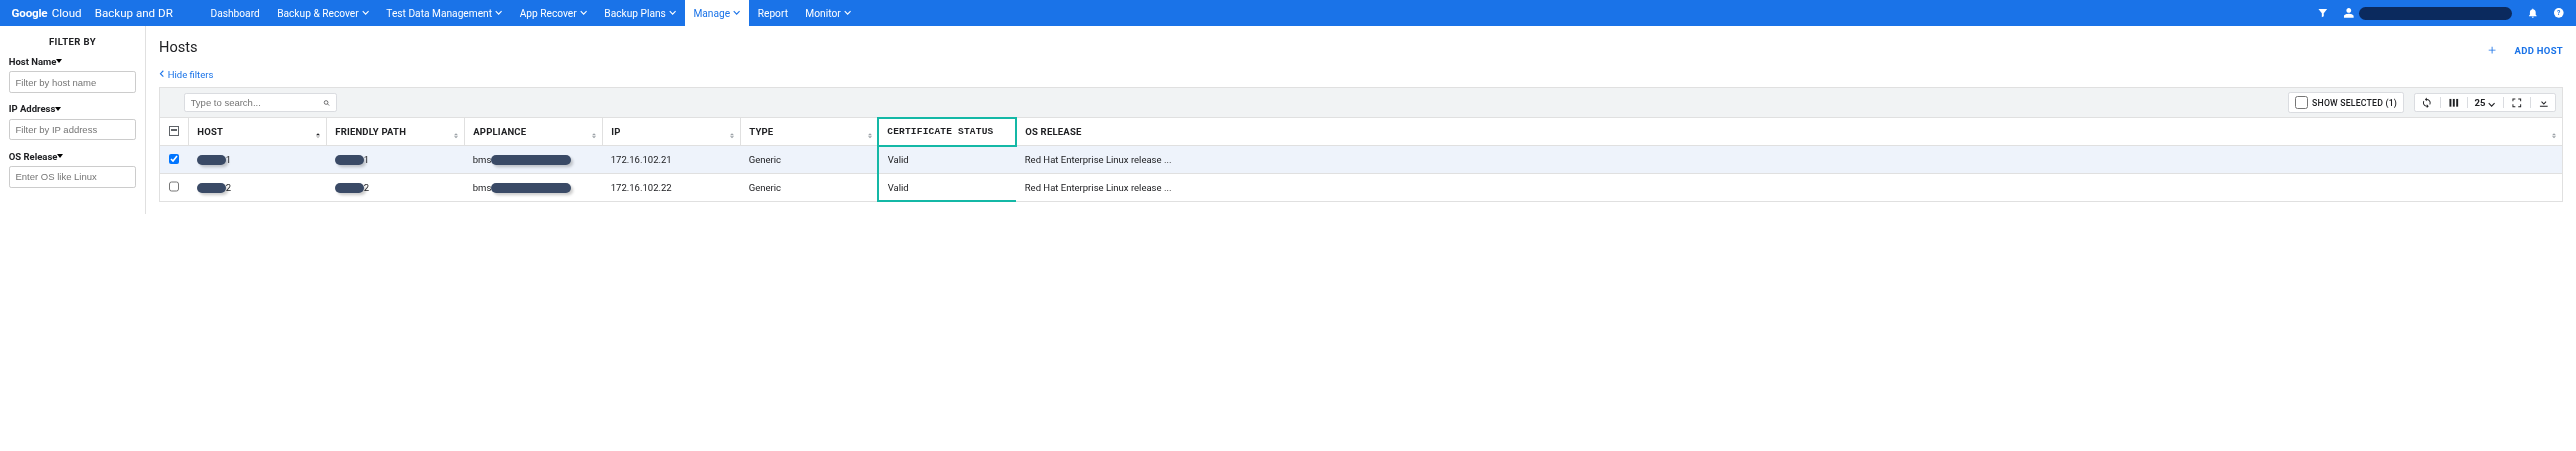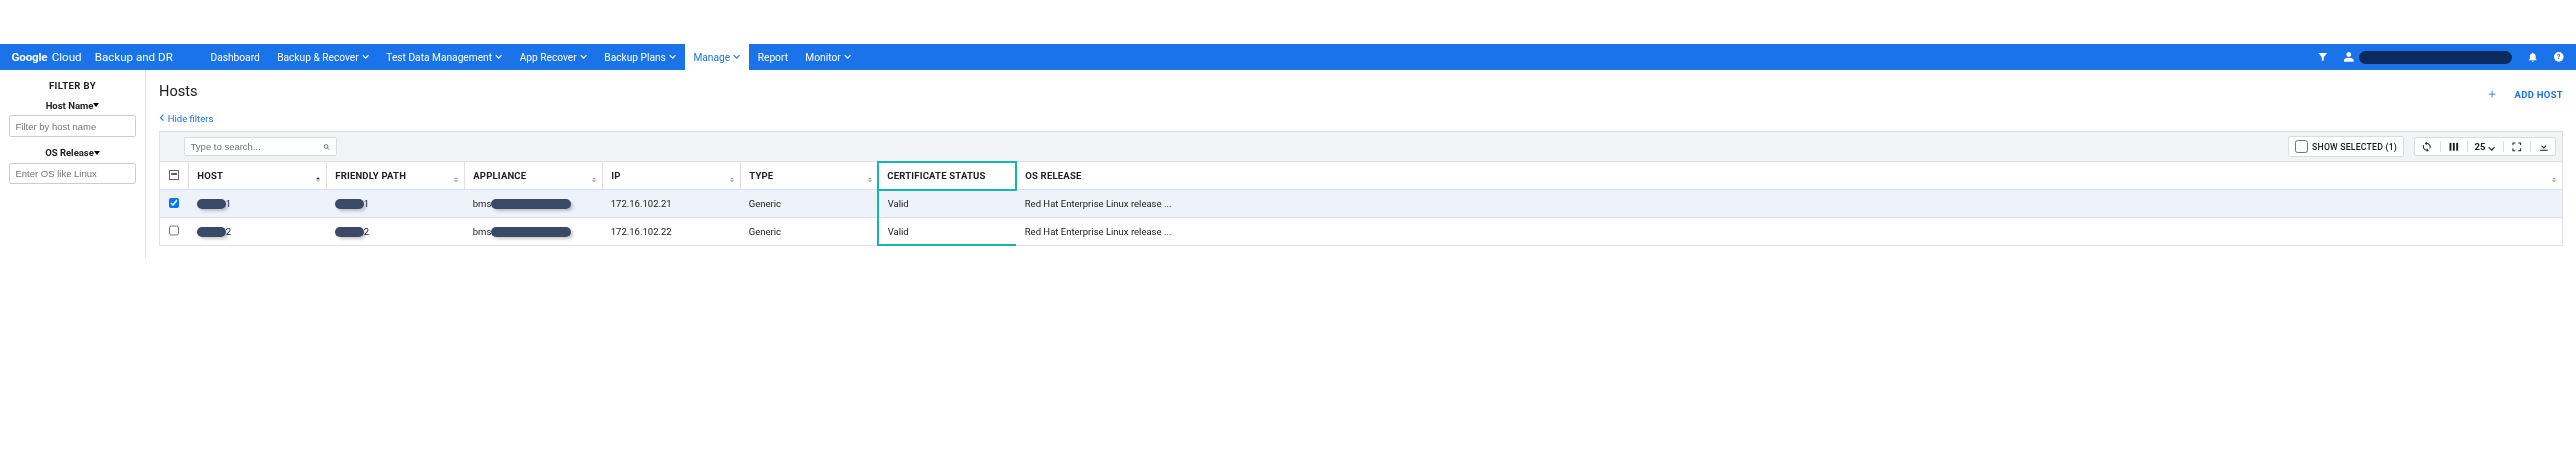--- a/index.html
+++ b/index.html
@@ -1,38 +1,38 @@
 <!DOCTYPE html>
 <html style="font-size:11.6px"><head>
 <meta charset="utf-8">
 <style>
   * { box-sizing: border-box; margin: 0; padding: 0; }
   body { font-family: Roboto, "Helvetica Neue", Arial, sans-serif; font-size: 9.5px; color: #202124; background: #fff; width: 2576px; }
 
   
-  .topbar { background: #1a73e8; color: #fff; height: 26px; display: flex; align-items: center; padding: 0 11.6px; font-size: 10.2px; margin-top: 44px; }
+  .topbar { background: #1a73e8; color: #fff; height: 26px; display: flex; align-items: center; padding: 0 11.6px; font-size: 10.2px; }
   .logo { display: flex; align-items: center; gap: 4.4px; font-size: 11.6px; }
   .logo .google { font-weight: 700; letter-spacing: -0.2px; }
   .logo .cloud { font-weight: 400; }
   .product-name { margin-left: 13px; font-size: 11.6px; font-weight: 400; }
   .nav { display: flex; margin-left: 29px; gap: 0; height: 100%; }
   .nav-item { display: flex; align-items: center; padding: 0 8.7px; height: 100%; cursor: pointer; font-size: 10.2px; }
   .nav-item.active { background: #fff; color: #1a73e8; }
   .nav-item .chev { margin-left: 2.9px; display: inline-flex; }
   .spacer { flex: 1; }
   .top-icons { display: flex; align-items: center; gap: 14.6px; }
   .top-icon { cursor: pointer; display: flex; align-items: center; }
   .user-blob { display: inline-block; width: 153px; height: 13px; border-radius: 6.5px; background: #0b2a5e; margin-left: 4.4px; }
 
   
   .main { display: flex; }
   .sidebar { width: 146px; padding: 10.2px 8.7px; border-right: 0.7px solid #e0e0e0; }
   .filterby { text-align: center; font-weight: 700; letter-spacing: 0.4px; font-size: 9.5px; margin-bottom: 8.7px; }
   .filter-group { margin-bottom: 10.2px; }
-  .filter-header { display: flex; justify-content: center; align-items: center; font-weight: 700; font-size: 9.5px; margin-bottom: 4.4px; cursor: pointer; }
+  .filter-header { display: flex; justify-content: flex-start; align-items: center; font-weight: 700; font-size: 9.5px; margin-bottom: 4.4px; cursor: pointer; }
   .filter-input { width: 100%; padding: 4.4px 5.8px; border: 0.7px solid #ccc; border-radius: 2.2px; font-size: 9.5px; color: #5f6368; }
 
   .content { flex: 1; padding: 11.6px 13px; }
   .page-header { display: flex; align-items: flex-end; margin-bottom: 13px; }
   .page-title { font-size: 14.6px; font-weight: 400; color: #202124; }
   .add-host { margin-left: auto; color: #1a73e8; font-weight: 700; letter-spacing: 0.3px; font-size: 9.5px; cursor: pointer; display: flex; align-items: center; gap: 17px; }
 
   .hide-filters { color: #1a73e8; font-size: 9.5px; cursor: pointer; display: inline-flex; align-items: center; gap: 2.9px; margin-bottom: 7.3px; }
 
   .toolbar-row { display: flex; align-items: center; background: #f1f3f4; padding: 4.4px 5.8px; border: 0.7px solid #e0e0e0; border-bottom: none; }
@@ -49,21 +49,21 @@
   table.hosts th { font-weight: 700; letter-spacing: 0.2px; position: relative; border-right: 0.7px solid #e0e0e0; }
   table.hosts td { border-right: none; }
   .sort-icon { position: absolute; right: 5.8px; top: 50%; transform: translateY(-50%); color: #9aa0a6; }
   .cb { width: 25px; }
   .cb input[type="checkbox"] { width: 10.2px; height: 10.2px; }
   .redacted { display: inline-block; height: 10.2px; border-radius: 5.1px; background: #3a4a66; box-shadow: 2.2px 2.2px 2.9px rgba(0,0,0,0.2); vertical-align: middle; }
   .redacted.w40 { width: 29px; }
   .redacted.w110 { width: 80px; }
   tr.row.selected { background: #eef3fb; }
 
-  .cert-col-header { outline: 2.9px solid #14b8a6; outline-offset: -1.5px; }
+  .cert-col-header { outline: 2.9px solid #14b8a6; outline-offset: -1.5px; font-family: Liberation Mono, monospace; }
   .cert-col-cell { border-left: 2.9px solid #14b8a6; border-right: 2.9px solid #14b8a6; }
   tr.row:last-child .cert-col-cell { border-bottom: 2.9px solid #14b8a6; }
 
   .chev-svg { width: 7.3px; height: 7.3px; }
   .tri-down { width: 0; height: 0; border-left: 3.6px solid transparent; border-right: 3.6px solid transparent; border-top: 4.4px solid #000; }
   .sort-diamond { display: inline-flex; flex-direction: column; gap: 0.7px; }
   .sort-diamond .up { width: 0; height: 0; border-left: 2.9px solid transparent; border-right: 2.9px solid transparent; border-bottom: 2.9px solid currentColor; }
   .sort-diamond .dn { width: 0; height: 0; border-left: 2.9px solid transparent; border-right: 2.9px solid transparent; border-top: 2.9px solid currentColor; }
 </style>
 </head>
@@ -160,20 +160,27 @@
 
 <div class="main">
   <aside class="sidebar">
     <div class="filterby">FILTER BY</div>
     <div class="filter-group">
       <div class="filter-header">
           <span>Host Name</span>
           <span class="tri-down"></span>
         </div>
       <input class="filter-input" placeholder="Filter by host name" style="">
+    </div>
+    <div class="filter-group">
+      <div class="filter-header">
+          <span>IP Address</span>
+          <span class="tri-down"></span>
+        </div>
+      <input class="filter-input" placeholder="Filter by IP address" style="">
     </div>
     <div class="filter-group">
       <div class="filter-header">
           <span>OS Release</span>
           <span class="tri-down"></span>
         </div>
       <input class="filter-input" placeholder="Enter OS like Linux" style="">
     </div>
   </aside>
 

